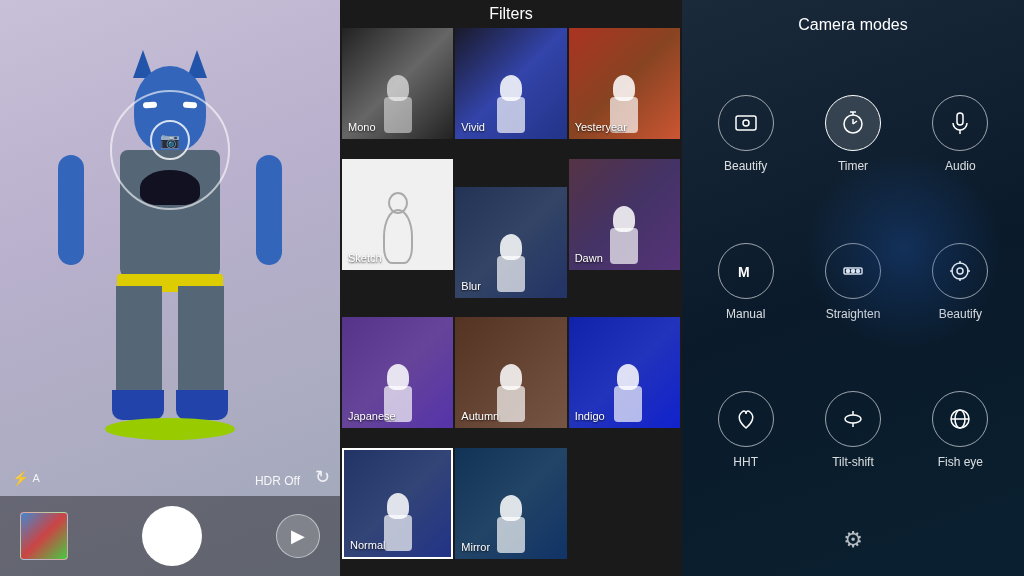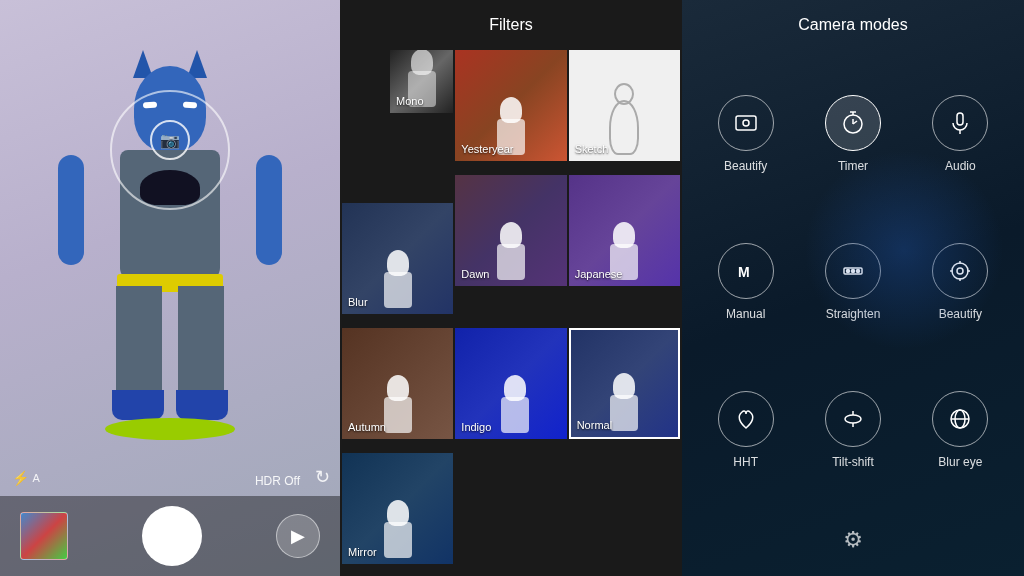--- a/index.html
+++ b/index.html
@@ -135,21 +135,21 @@
     #filters-panel {
       width: 342px;
       height: 576px;
       background: #1a1a1a;
       flex-shrink: 0;
       display: flex;
       flex-direction: column;
     }
 
     .filters-header {
-      padding: 16px;
+      padding: 5px;
       text-align: center;
       color: white;
       font-size: 16px;
       font-weight: 400;
     }
 
     .filters-grid {
       display: grid;
       grid-template-columns: repeat(3, 1fr);
       gap: 2px;
@@ -183,21 +183,21 @@
     .filter-label {
       position: absolute;
       bottom: 6px;
       left: 6px;
       color: white;
       font-size: 11px;
       text-shadow: 0 1px 2px rgba(0,0,0,0.8);
     }
 
     
-    .filter-mono { background: linear-gradient(135deg, #222, #666, #222); margin-left: 48px; }
+    .filter-mono { background: linear-gradient(135deg, #222, #666, #222); }
     .filter-vivid { background: linear-gradient(135deg, #1a1a2a, #3344aa, #223388); }
     .filter-yesteryear { background: linear-gradient(135deg, #aa3322, #884422, #cc5533); }
     .filter-sketch { background: #eee; }
     .filter-sketch .filter-thumb { color: #333; }
     .filter-blur { background: linear-gradient(135deg, #223355, #334466, #223366); margin-top: 28px; }
     .filter-mosaic { background: linear-gradient(135deg, #334466, #223355, #334488); }
     .filter-dawn { background: linear-gradient(135deg, #553344, #443366, #553377); }
     .filter-japanese { background: linear-gradient(135deg, #553388, #664499, #5533aa); }
     .filter-autumn { background: linear-gradient(135deg, #553322, #664433, #775544); }
     .filter-indigo { background: linear-gradient(135deg, #1122aa, #2233bb, #1122cc); padding-left: 8px; }
@@ -352,20 +352,31 @@
         <div class="filter-thumb">
       <div style="width:100%; height:100%; position:relative; display:flex; align-items:flex-end; justify-content:center; padding-bottom:6px;">
         <div style="position:relative; width:32px; height:58px;">
           <div style="position:absolute; top:0; left:50%; transform:translateX(-50%); width:22px; height:26px; background:rgba(255,255,255,0.6); border-radius:50% 50% 35% 35%;"></div>
           <div style="position:absolute; top:22px; left:50%; transform:translateX(-50%); width:28px; height:36px; background:rgba(255,255,255,0.48); border-radius:4px;"></div>
         </div>
       </div>
         </div>
         <span class="filter-label">Mono</span>
       </div>
+      <div class="filter-item filter-vivid">
+        <div class="filter-thumb">
+      <div style="width:100%; height:100%; position:relative; display:flex; align-items:flex-end; justify-content:center; padding-bottom:6px;">
+        <div style="position:relative; width:32px; height:58px;">
+          <div style="position:absolute; top:0; left:50%; transform:translateX(-50%); width:22px; height:26px; background:rgba(255,255,255,0.85); border-radius:50% 50% 35% 35%;"></div>
+          <div style="position:absolute; top:22px; left:50%; transform:translateX(-50%); width:28px; height:36px; background:rgba(255,255,255,0.68); border-radius:4px;"></div>
+        </div>
+      </div>
+        </div>
+        <span class="filter-label">Vivid</span>
+      </div>
       <div class="filter-item filter-yesteryear">
         <div class="filter-thumb">
       <div style="width:100%; height:100%; position:relative; display:flex; align-items:flex-end; justify-content:center; padding-bottom:6px;">
         <div style="position:relative; width:32px; height:58px;">
           <div style="position:absolute; top:0; left:50%; transform:translateX(-50%); width:22px; height:26px; background:rgba(255,255,255,0.85); border-radius:50% 50% 35% 35%;"></div>
           <div style="position:absolute; top:22px; left:50%; transform:translateX(-50%); width:28px; height:36px; background:rgba(255,255,255,0.68); border-radius:4px;"></div>
         </div>
       </div>
         </div>
         <span class="filter-label">Yesteryear</span>
@@ -547,21 +558,21 @@
         <span class="mode-label">Tilt-shift</span>
       </div>
       <div class="mode-item">
         <div class="mode-icon-circle">
           <svg width="26" height="26" viewBox="0 0 26 26" fill="none" stroke="white" stroke-width="1.5">
             <circle cx="13" cy="13" r="9"></circle>
             <ellipse cx="13" cy="13" rx="5" ry="9"></ellipse>
             <line x1="4" y1="13" x2="22" y2="13"></line>
           </svg>
         </div>
-        <span class="mode-label">Blur eye</span>
+        <span class="mode-label">Fish eye</span>
       </div>
     </div>
   <div class="modes-footer">
     <div class="settings-icon-btn">
       <span>⚙</span>
     </div>
   </div>
 </div>
 
 </body></html>

